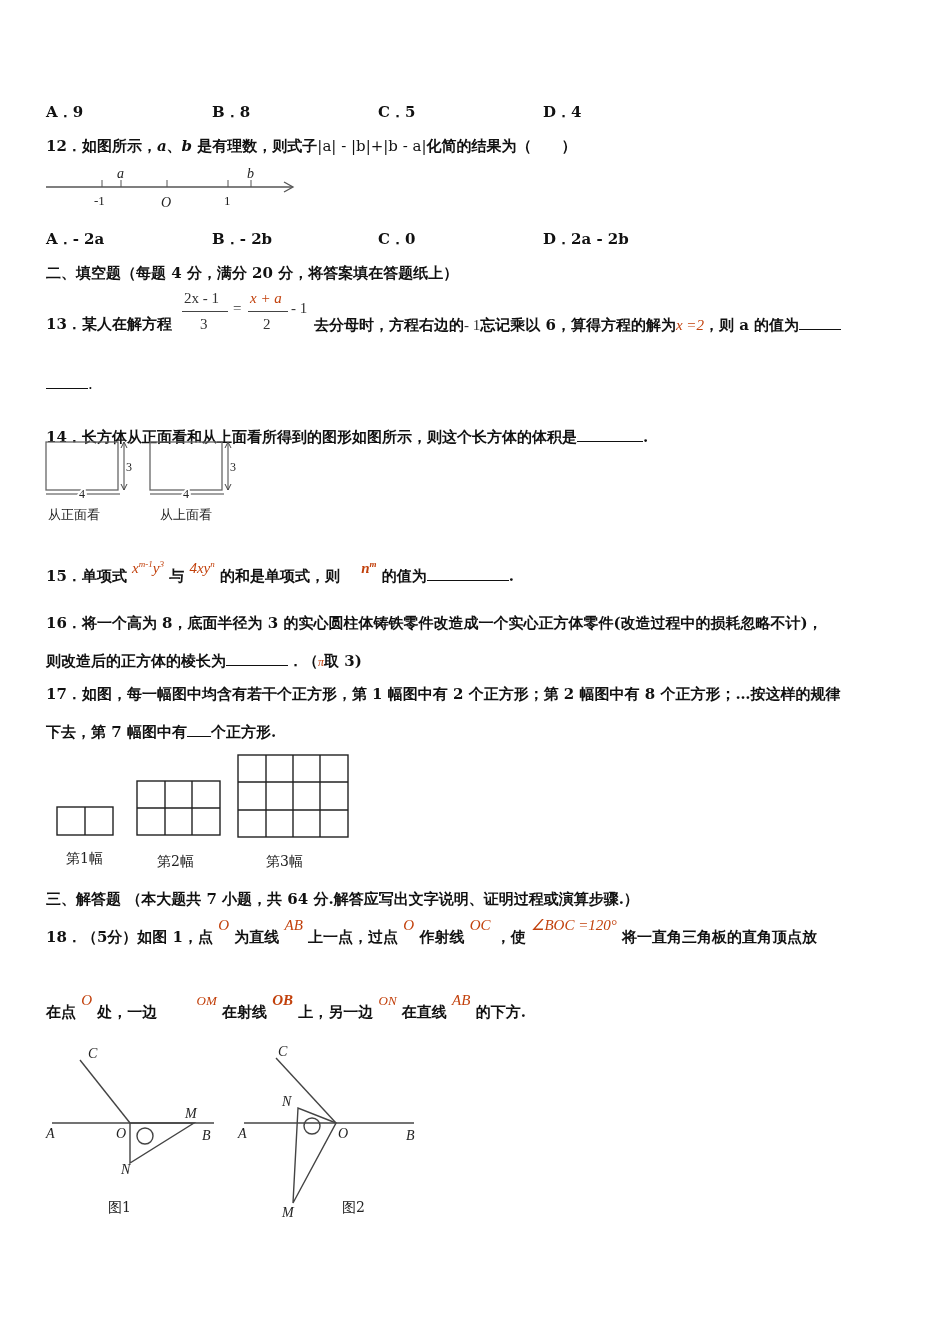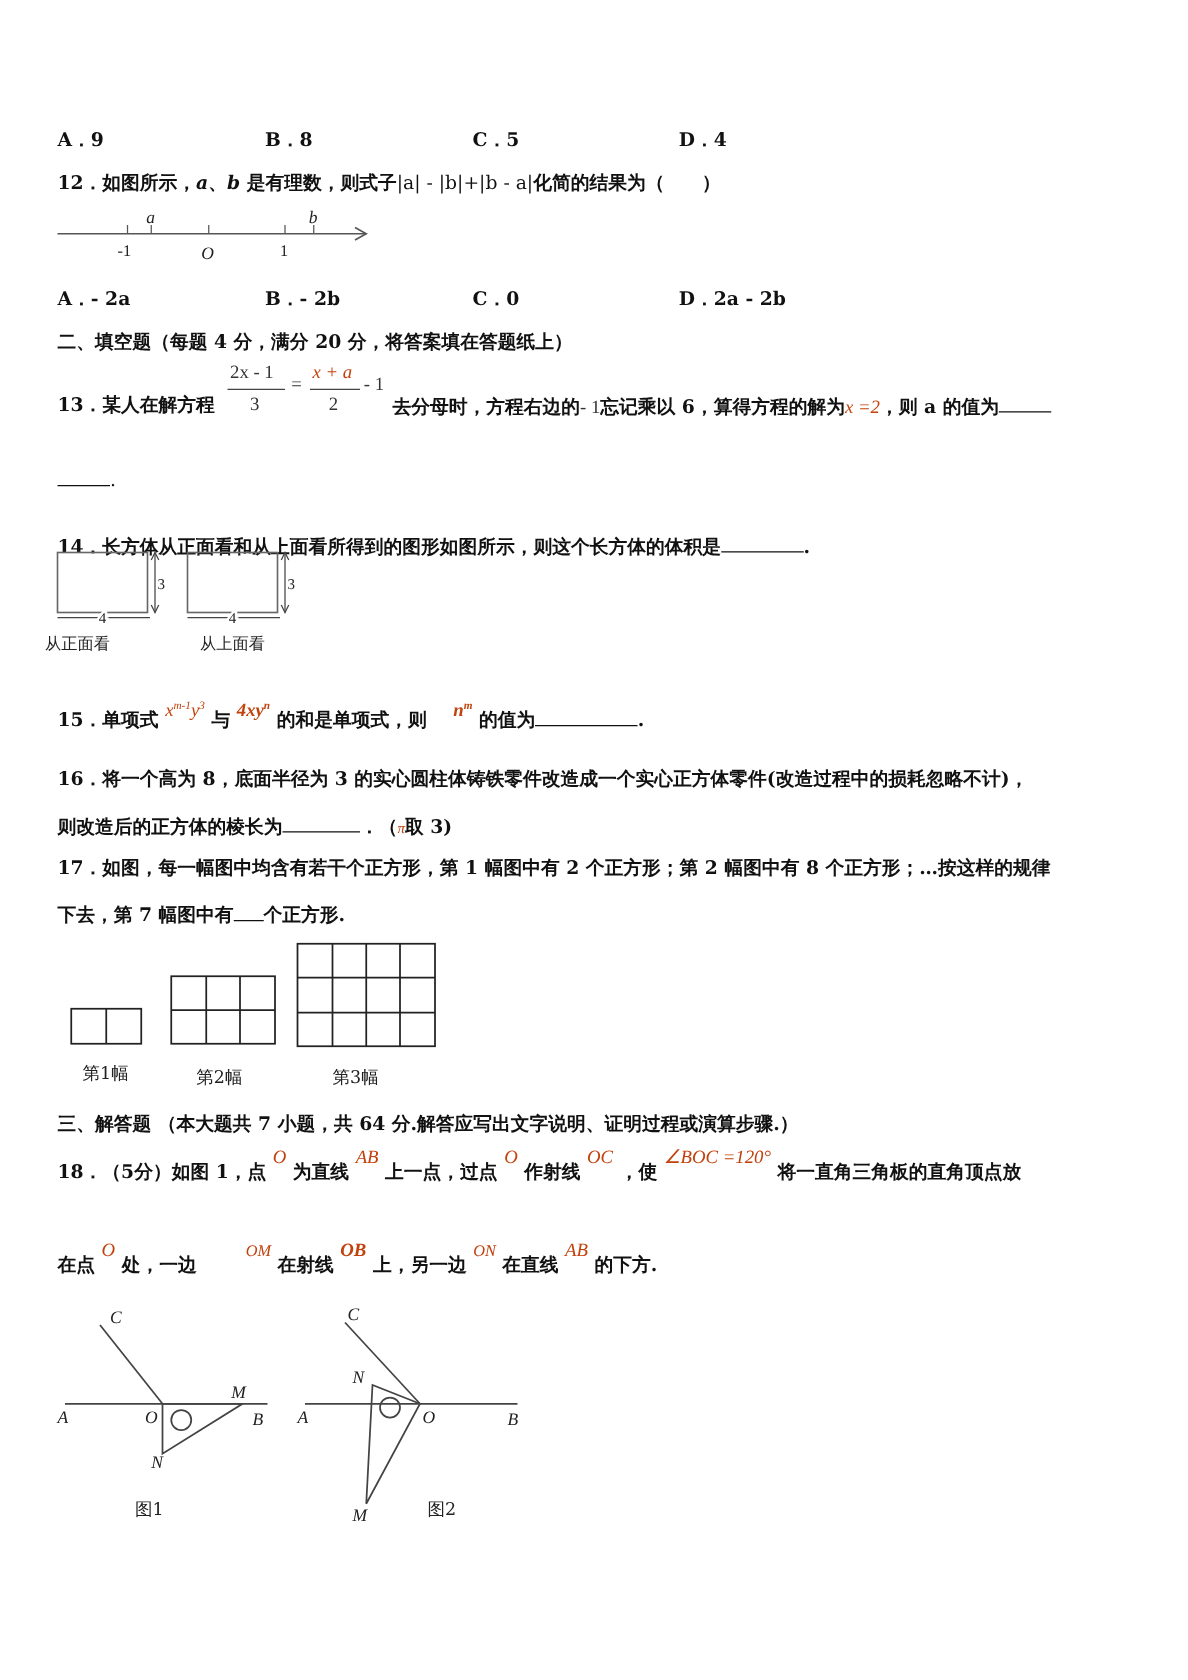--- a/index.html
+++ b/index.html
@@ -78,28 +78,28 @@
   <text x="35" y="58" font-size="12" font-family="Liberation Serif, serif" fill="#222" style="paint-order:stroke;stroke:#fff;stroke-width:4px">4</text>
 
   <rect x="106" y="2" width="72" height="48" fill="none" stroke="#666" stroke-width="1.3"></rect>
   <line x1="184" y1="2" x2="184" y2="50" stroke="#444"></line>
   <polyline points="181,8 184,2 187,8" fill="none" stroke="#444"></polyline>
   <polyline points="181,44 184,50 187,44" fill="none" stroke="#444"></polyline>
   <text x="186" y="31" font-size="12" font-family="Liberation Serif, serif" fill="#222">3</text>
   <line x1="106" y1="54" x2="180" y2="54" stroke="#444"></line>
   <text x="139" y="58" font-size="12" font-family="Liberation Serif, serif" fill="#222" style="paint-order:stroke;stroke:#fff;stroke-width:4px">4</text>
 </svg>
-<div class="abs cap" style="left:36px;top:506px;">从正面看</div>
+<div class="abs cap" style="left:48px;top:506px;">从正面看</div>
 <div class="abs cap" style="left:160px;top:506px;">从上面看</div>
 
 <div class="abs b" style="left:46px;top:566px;">
   <span>15．</span><span>单项式</span>
   <span class="math" style="font-weight:normal;position:relative;top:-8px;"><span>x</span><sup style="font-size:9px">m-1</sup><span>y</span><sup style="font-size:9px">3</sup></span>
   <span>与</span>
-  <span class="math" style="font-weight:bold;position:relative;top:-8px;"><span>4xy</span><sup style="font-size:9px">n</sup></span>
+  <span class="math" style="font-weight:normal;position:relative;top:-8px;"><span>4xy</span><sup style="font-size:9px">n</sup></span>
   <span>的和是单项式，则</span>
   <span class="math" style="font-weight:bold;position:relative;top:-8px;margin-left:16px;"><span>n</span><sup style="font-size:9px">m</sup></span>
   <span>的值为</span><span class="blank" style="width:82px"></span><span>.</span>
 </div>
 
 <div class="abs b" style="left:46px;top:614px;"><span>16．</span><span>将一个高为 8，底面半径为 3 的实心圆柱体铸铁零件改造成一个实心正方体零件(改造过程中的损耗忽略不计)，</span></div>
 <div class="abs b" style="left:46px;top:651px;text-align:center;">
   <span>则改造后的正方体的棱长为</span><span class="blank" style="width:62px"></span><span>．（</span><span class="math" style="font-weight:normal;font-size:12px">π</span><span>取 3)</span>
 </div>
 

